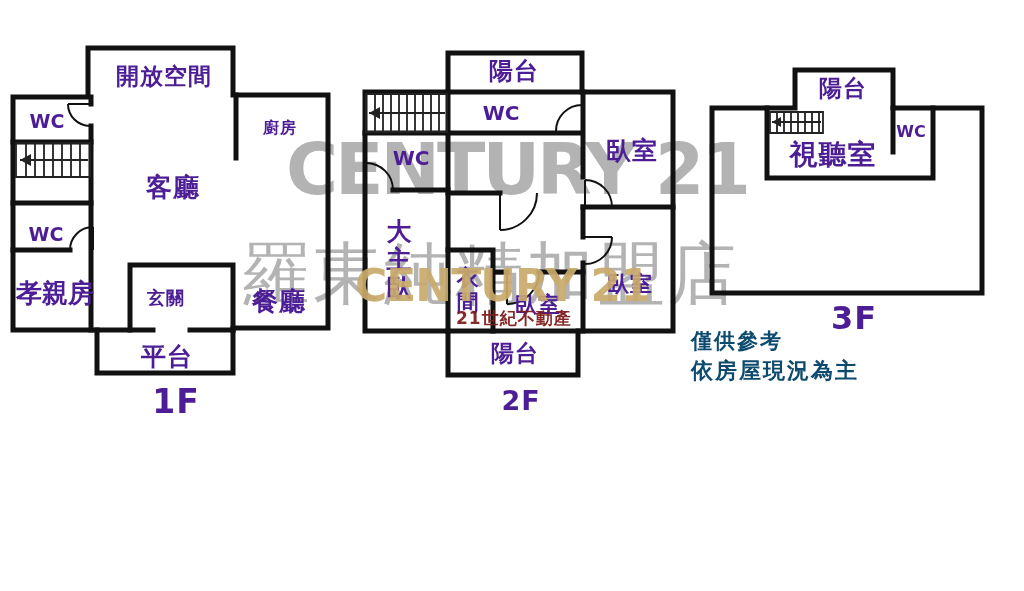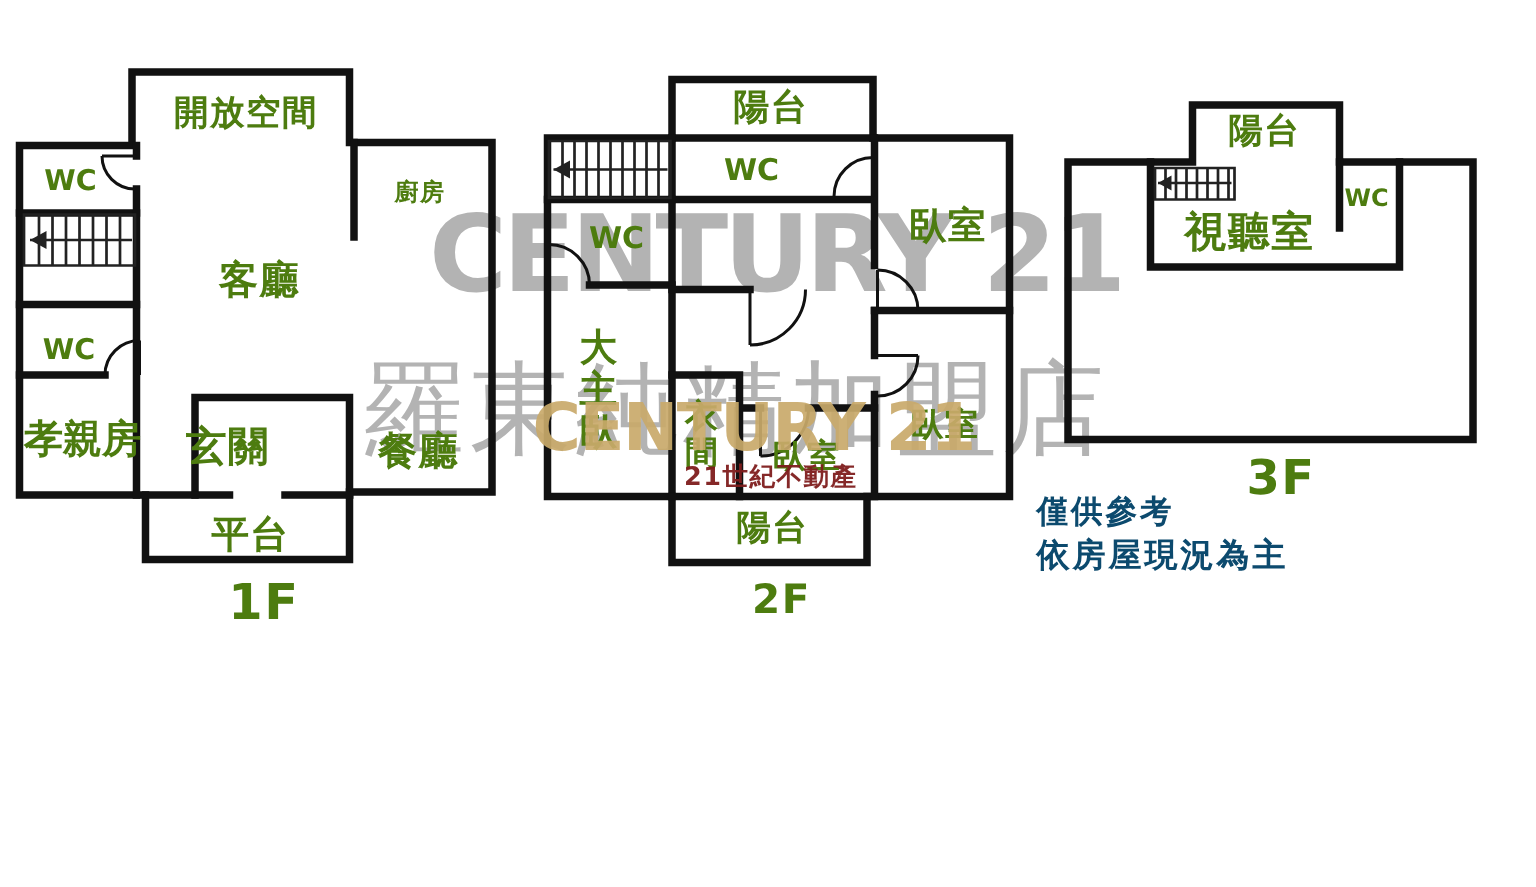--- a/index.html
+++ b/index.html
@@ -3,21 +3,21 @@
 <meta charset="utf-8">
 <style>
   html,body{margin:0;padding:0;background:#e8e8e8;}
   .stage{
     position:relative;width:1024px;height:591px;background:#ffffff;
     overflow:hidden;font-family:"DejaVu Sans",sans-serif;
   }
   .stage svg{position:absolute;left:0;top:0;z-index:2;}
   .lbl{
     position:absolute;transform:translate(-50%,-50%);z-index:3;
-    color:#4d7c0f;font-weight:600;white-space:nowrap;line-height:1;
+    color:#4c1d95;font-weight:600;white-space:nowrap;line-height:1;
     letter-spacing:1px;font-family:"DejaVu Sans",sans-serif;
   }
   .lbl.wc{font-weight:700;letter-spacing:0;}
   .lbl.floor{font-weight:800;letter-spacing:1px;text-align:right;}
   .lbl.vert{white-space:normal;width:1.15em;line-height:1.12;text-align:right;letter-spacing:0;}
   .note{
     position:absolute;z-index:3;color:#0c4a6e;font-weight:600;
     letter-spacing:2px;white-space:nowrap;line-height:1;
   }
   .wm{position:absolute;white-space:nowrap;line-height:1;font-family:"DejaVu Sans",sans-serif;}
@@ -92,21 +92,21 @@
       <polygon points="772,122 781,117 781,127" fill="#222" stroke="none"></polygon>
     </g>
   </svg>
 
   <div class="lbl" style="left:164px;top:76px;font-size:23px">開放空間</div>
   <div class="lbl wc" style="left:47px;top:121px;font-size:19px">WC</div>
   <div class="lbl" style="left:280px;top:128px;font-size:16px">廚房</div>
   <div class="lbl" style="left:173px;top:187px;font-size:26px">客廳</div>
   <div class="lbl wc" style="left:46px;top:234px;font-size:19px">WC</div>
   <div class="lbl" style="left:55px;top:293px;font-size:26px;letter-spacing:0">孝親房</div>
-  <div class="lbl" style="left:152px;top:298px;font-size:27px">玄關</div>
+  <div class="lbl" style="left:166px;top:298px;font-size:18px">玄關</div>
   <div class="lbl" style="left:279px;top:301px;font-size:26px">餐廳</div>
   <div class="lbl" style="left:167px;top:356px;font-size:25px">平台</div>
   <div class="lbl floor" style="left:176px;top:401px;font-size:33px">1F</div>
 
   <div class="lbl" style="left:514px;top:71px;font-size:24px">陽台</div>
   <div class="lbl wc" style="left:501px;top:113px;font-size:20px">WC</div>
   <div class="lbl wc" style="left:411px;top:158px;font-size:20px">WC</div>
   <div class="lbl" style="left:632px;top:150px;font-size:25px">臥室</div>
   <div class="lbl vert" style="left:397px;top:260px;font-size:25px">大主臥</div>
   <div class="lbl vert" style="left:466px;top:291px;font-size:22px">衣間</div>

